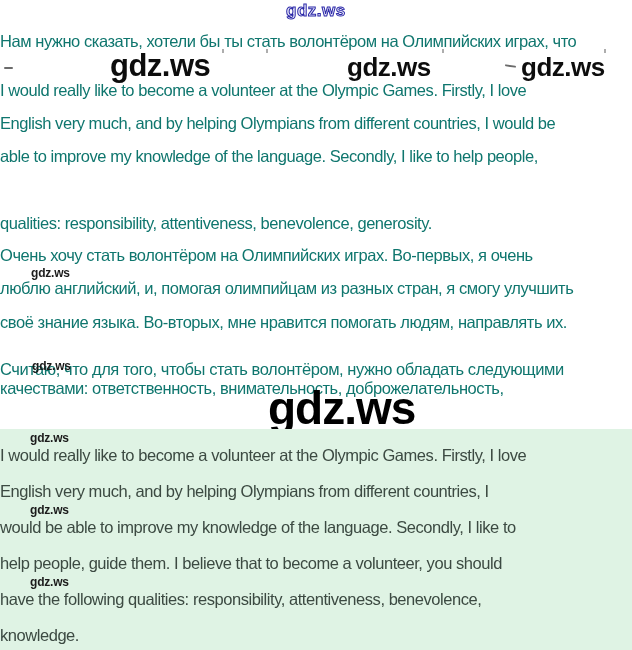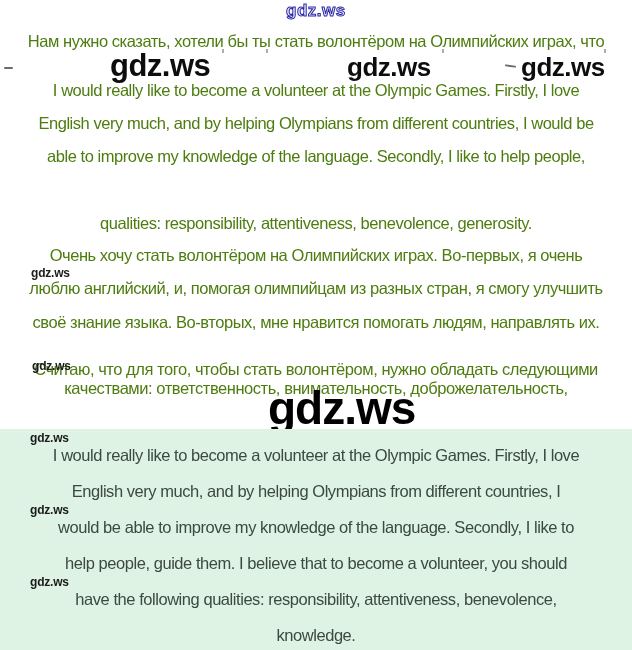--- a/index.html
+++ b/index.html
@@ -7,30 +7,29 @@
     padding: 0;
     background: #ffffff;
   }
   #page {
     position: relative;
     width: 632px;
     height: 650px;
     overflow: hidden;
     background: #ffffff;
     font-family: "Liberation Sans", "DejaVu Sans", sans-serif;
-    text-align: center;
   }
   .line {
     position: absolute;
     left: 0;
     width: 632px;
     font-size: 16.5px;
     letter-spacing: -0.45px;
     line-height: 20px;
-    color: #4d7c0f;
+    color: #0f766e;
     white-space: nowrap;
   }
   .green-panel {
     position: absolute;
     left: 0;
     top: 429px;
     width: 632px;
     height: 221px;
     background: #dff3e4;
   }

